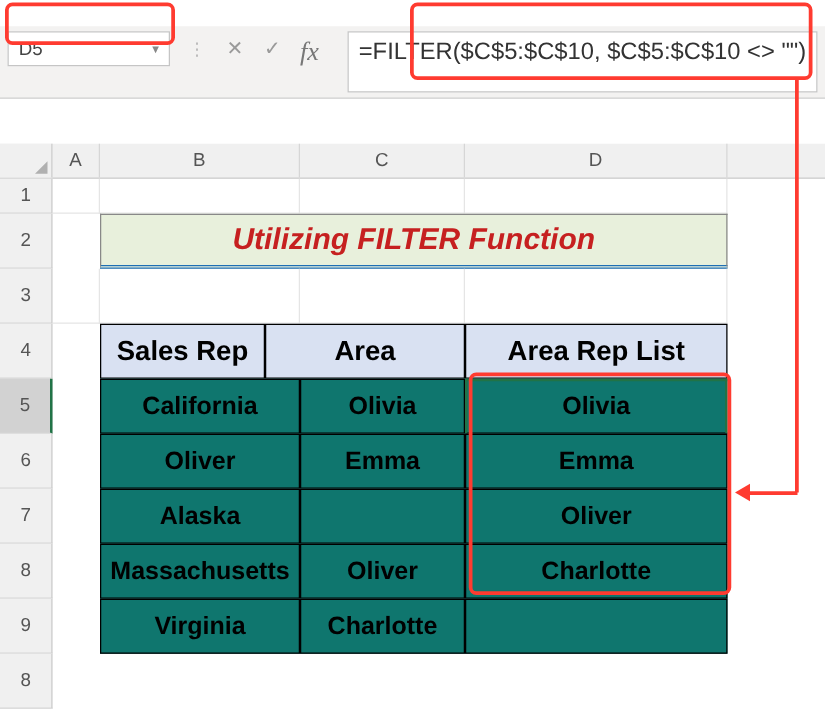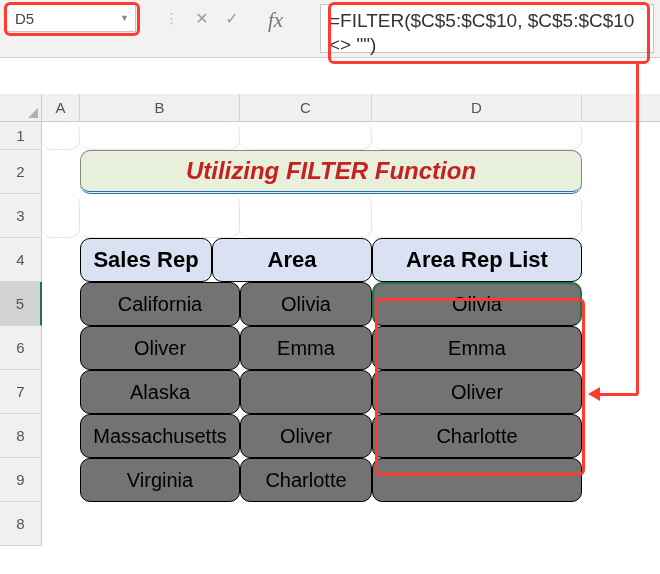--- a/index.html
+++ b/index.html
@@ -11,21 +11,22 @@
     position: relative;
     overflow: hidden;
   }
   .formula-bar {
     display: flex;
     align-items: stretch;
     background: #f3f2f1;
     height: 58px;
     border-bottom: 1px solid #d0d0d0;
     padding: 4px 6px;
-    gap: 22px;
+    gap: 8px;
+    margin-top: 21px;
   }
   .name-box {
     width: 130px;
     height: 28px;
     background: #fff;
     border: 1px solid #c5c5c5;
     display: flex;
     align-items: center;
     justify-content: space-between;
     padding: 0 6px 0 8px;
@@ -129,21 +130,20 @@
   .row-h.r1{height:28px;}
   .row-h.sel{background:#d2d2d2;border-right:2px solid #217346;}
   .cells{flex:1;position:relative;}
   .crow{display:flex;height:44px;}
   .crow.r1{height:28px;}
   .cell{
     border-right:1px solid #e5e5e5;
     border-bottom:1px solid #e5e5e5;
     display:flex;align-items:center;justify-content:center;
     font-size:20px;
-    border-radius:10px;
   }
   
   .title-cell{
     background:#e8f0dc;
     color:#c62020;
     font-weight:bold;
     font-style:italic;
     font-size:24px;
     border:1px solid #888;
     border-bottom:3px double #1f6fb5;
@@ -151,21 +151,22 @@
   }
   
   .th{
     background:#d9e1f2;
     border:1px solid #000 !important;
     font-weight:bold;
     font-size:22px;
   }
   .td{
     border:1px solid #000 !important;
-    background:#737373;
+    background:#0f766e;
+    font-weight:bold;
   }
   .spacerA{width:38px;border:none;}
   .sel-cell{
     border:2px solid #217346 !important;
     border-bottom:1px solid #000 !important;
   }
 </style>
 </head>
 <body>
 

